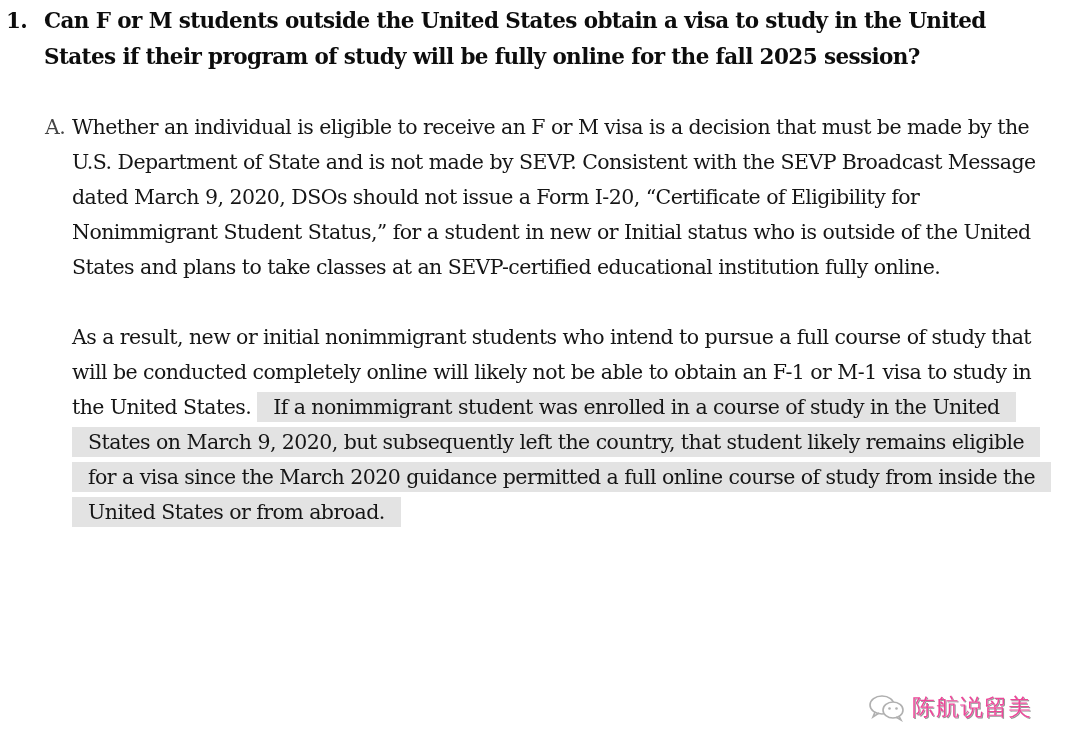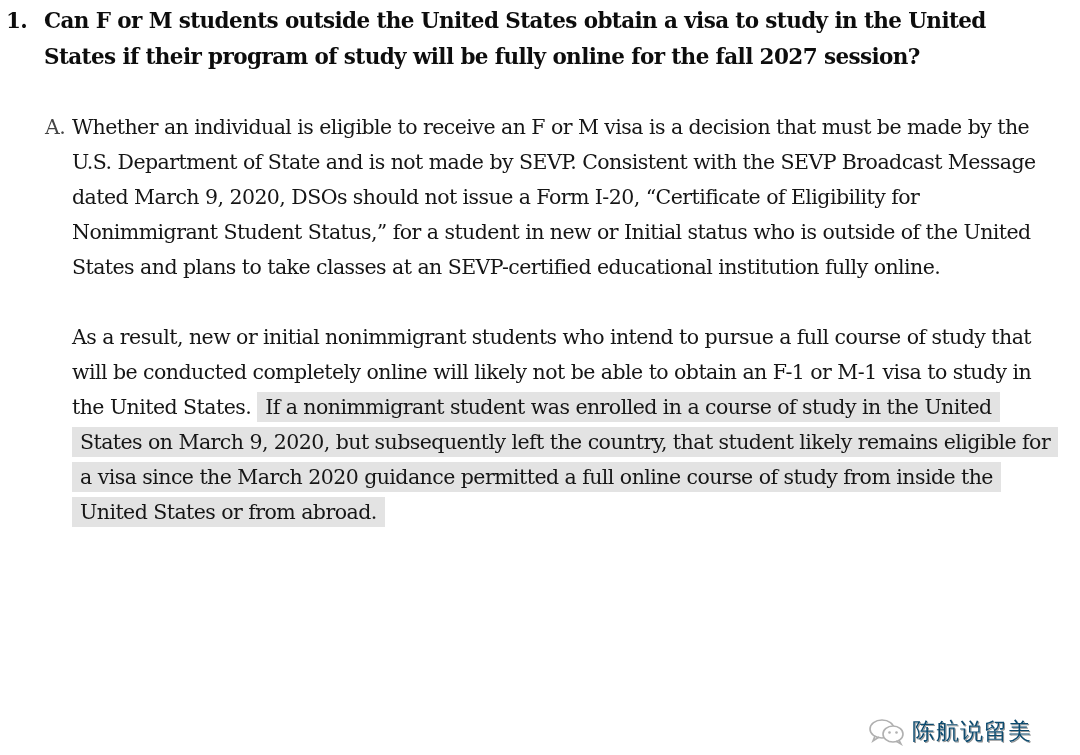--- a/index.html
+++ b/index.html
@@ -53,47 +53,46 @@
     top: 0;
     color: #444;
   }
   .answer .para {
     margin-left: 72px;
     width: 980px;
     margin-bottom: 35px;
   }
   .hl {
     background: #e3e3e3;
-    padding: 3px 8px;
+    padding: 3px 16px;
     -webkit-box-decoration-break: clone;
     box-decoration-break: clone;
   }
   .watermark {
     position: absolute;
     left: 868px;
     top: 692px;
     display: flex;
     align-items: center;
-    color: #0c4a6e;
+    color: #ec4899;
     font-family: "DejaVu Sans", sans-serif;
     font-size: 23px;
     letter-spacing: 1px;
     text-shadow: 0 0 1px #ffffff, 1px 1px 0 #8e8e8e;
-    margin-top: 24px;
   }
   .watermark svg {
     margin-right: 4px;
   }
 </style>
 </head>
 <body>
 
 <div class="question">
   <span class="num">1.</span>
-  <div class="text">Can F or M students outside the United States obtain a visa to study in the United States if their program of study will be fully online for the fall 2027 session?</div>
+  <div class="text">Can F or M students outside the United States obtain a visa to study in the United States if their program of study will be fully online for the fall 2025 session?</div>
 </div>
 
 <div class="answer">
   <span class="letter">A.</span>
   <div class="para">Whether an individual is eligible to receive an F or M visa is a decision that must be made by the U.S. Department of State and is not made by SEVP. Consistent with the SEVP Broadcast Message dated March 9, 2020, DSOs should not issue a Form I-20, “Certificate of Eligibility for Nonimmigrant Student Status,” for a student in new or Initial status who is outside of the United States and plans to take classes at an SEVP-certified educational institution fully online.</div>
   <div class="para"><span>As a result, new or initial nonimmigrant students who intend to pursue a full course of study that will be conducted completely online will likely not be able to obtain an F-1 or M-1 visa to study in the United States. </span><span class="hl">If a nonimmigrant student was enrolled in a course of study in the United States on March 9, 2020, but subsequently left the country, that student likely remains eligible for a visa since the March 2020 guidance permitted a full online course of study from inside the United States or from abroad.</span></div>
 </div>
 
 <div class="watermark">
   <svg width="40" height="28" viewBox="0 0 40 28">

